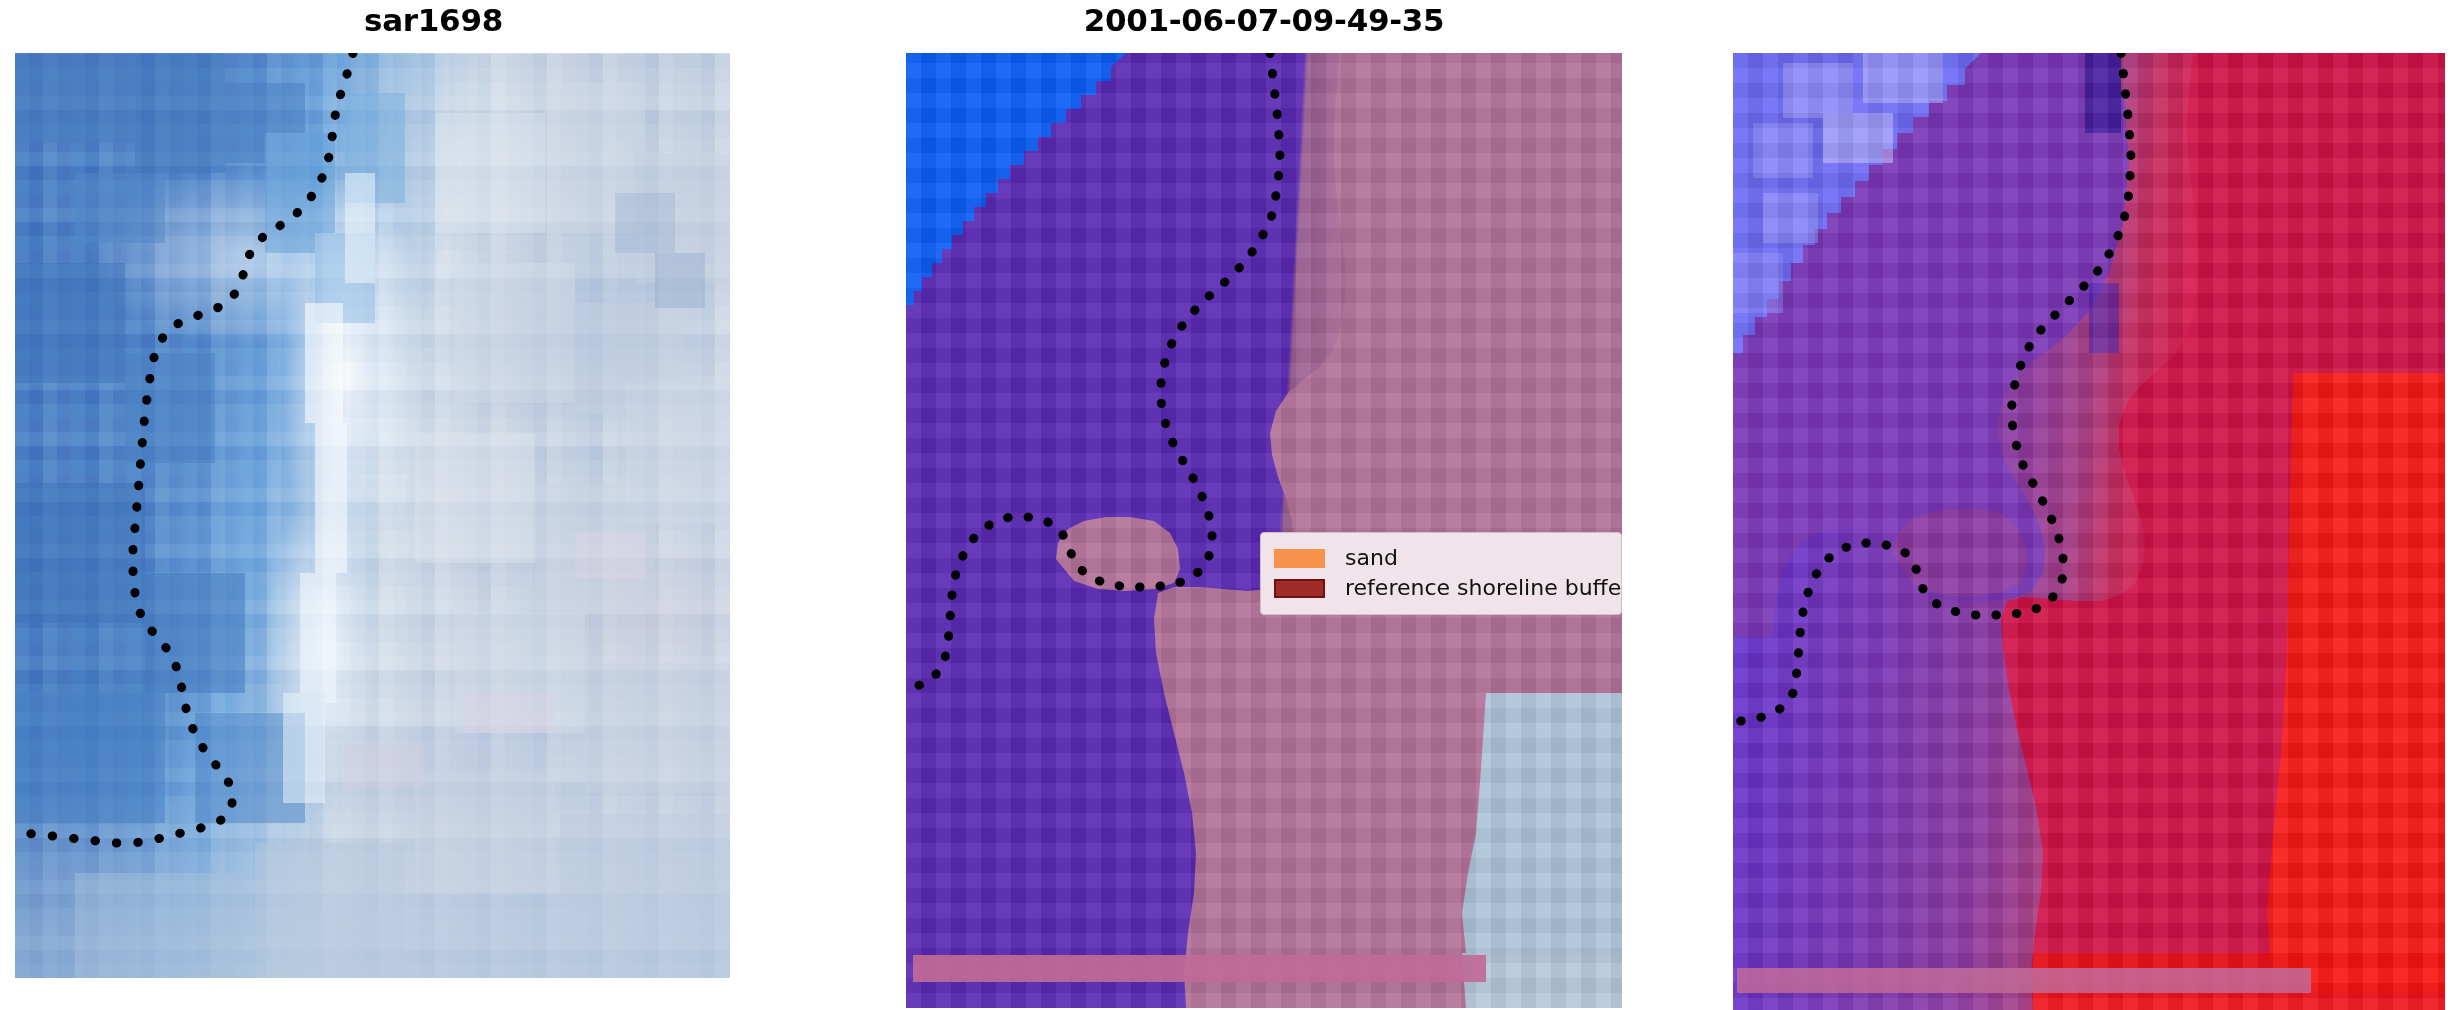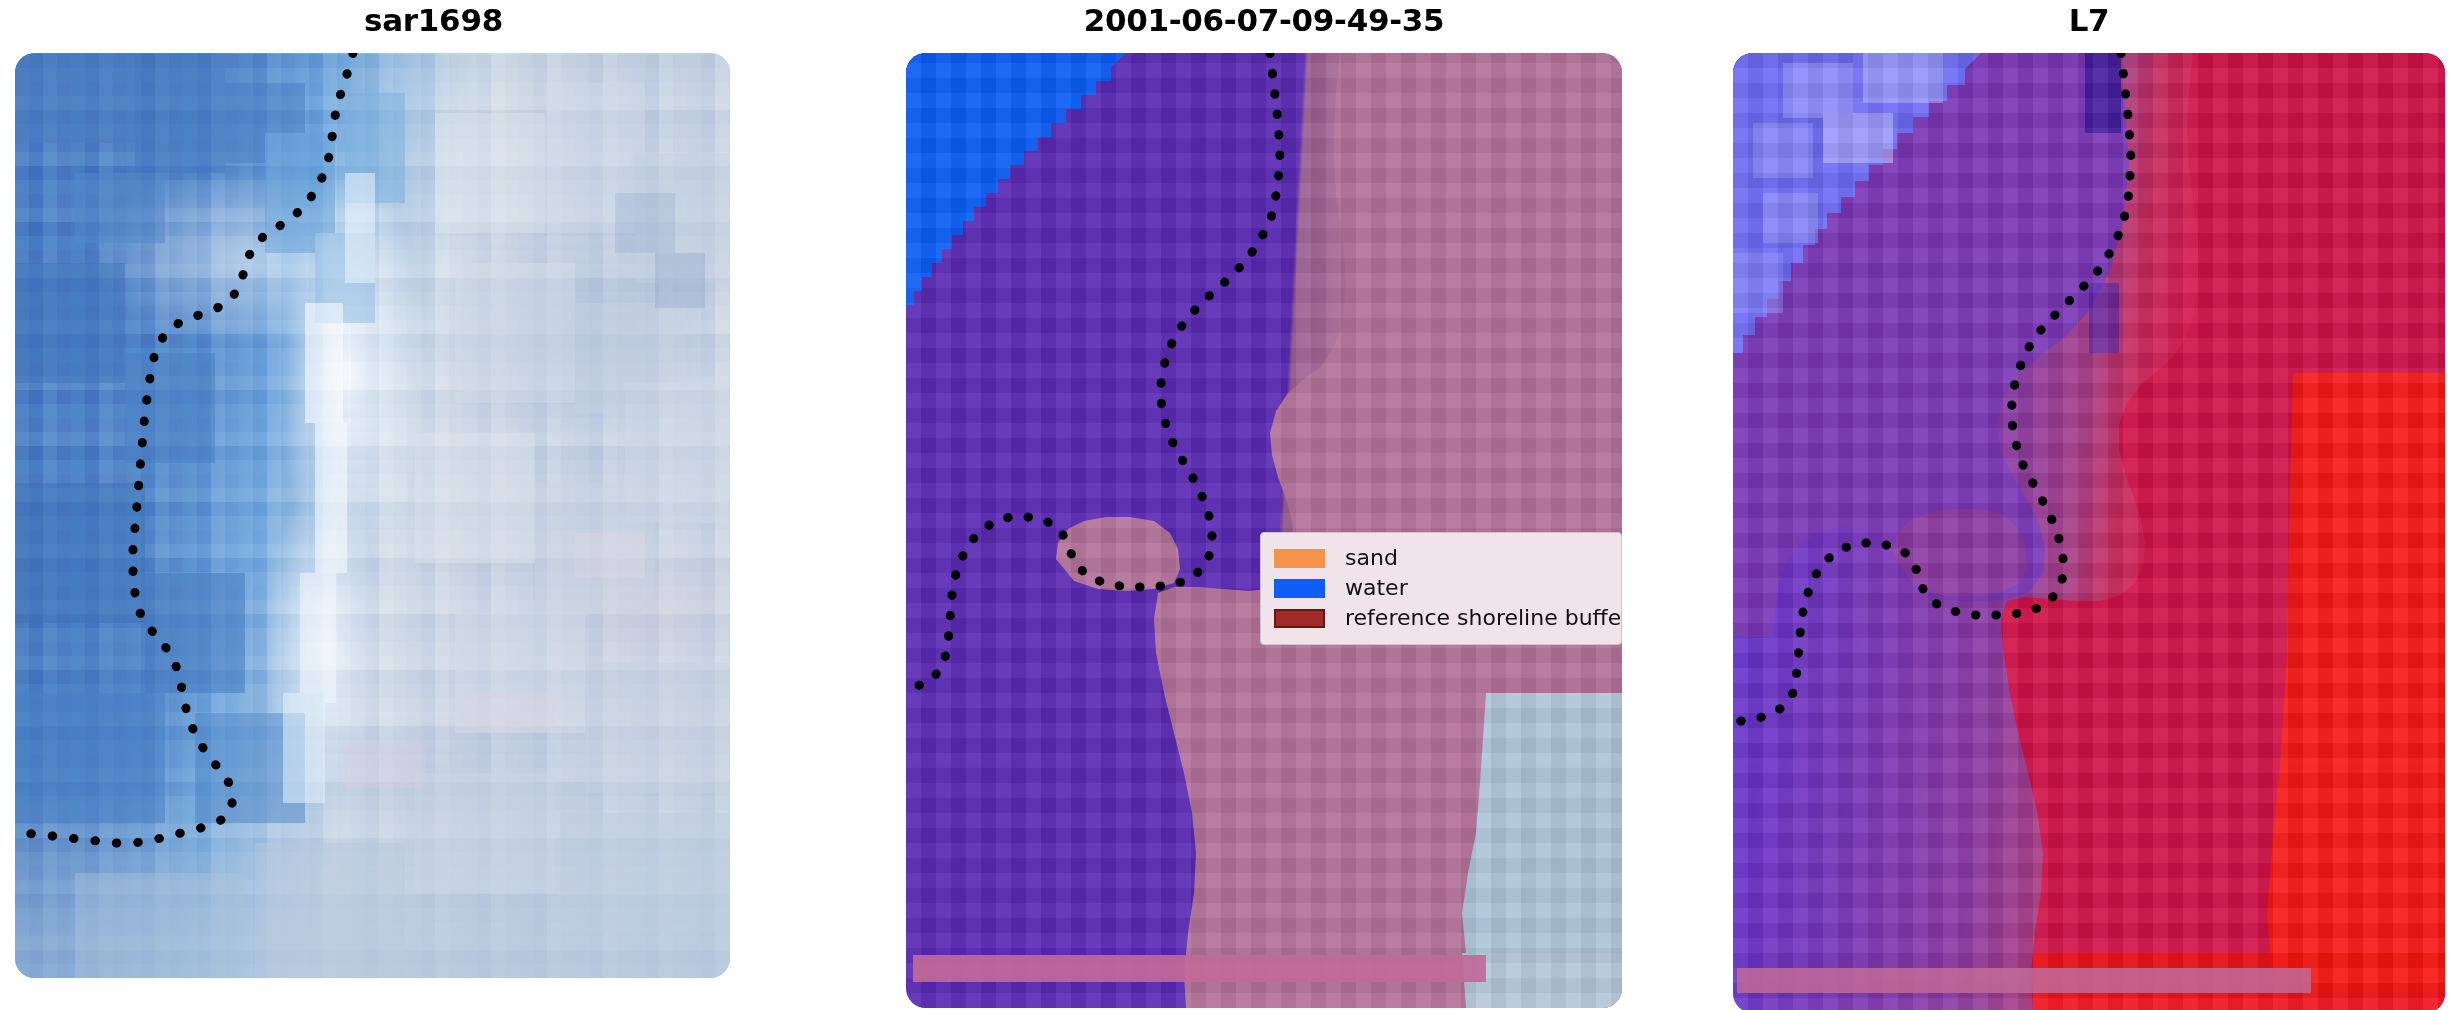--- a/index.html
+++ b/index.html
@@ -40,21 +40,20 @@
     color: #000000;
     font-family: "DejaVu Sans", sans-serif;
     letter-spacing: -0.3px;
     white-space: nowrap;
   }
 
   .axes {
     position: absolute;
     overflow: hidden;
     background: #7dd3fc;
-    border-radius: 20px;
   }
 
   .img-layer {
     position: absolute;
     left: 0; top: 0;
     width: 100%;
     height: 100%;
   }
 
   
@@ -334,34 +333,29 @@
                  L 46 542 L 44 566 L 42 590 L 38 610 L 28 624
                  L 14 632 L 0 636" fill="none" stroke="#000000" stroke-width="9" stroke-linecap="round" stroke-dasharray="0.5 20"></path>
       </svg>
 
       <div class="legend" style="left:354px; top:479px; width:362px;">
         <div class="legend-row">
           <span class="legend-swatch" style="background:#f7924a;"></span>
           <span class="legend-label">sand</span>
         </div>
         <div class="legend-row">
-          <span class="legend-swatch" style="background:#0d5ef5;"></span>
-          <span class="legend-label">water</span>
-        </div>
-        <div class="legend-row">
           <span class="legend-swatch" style="background:#a02a28; border:2px solid #6b1412;"></span>
           <span class="legend-label">reference shoreline buffer</span>
         </div>
       </div>
 
     </div>
   </div>
 
   <div class="panel" style="left:1733px; width:712px;">
-    <div class="panel-title">L7</div>
 
     <div class="axes" style="left:0; top:53px; width:712px; height:960px;">
 
       <div class="img-layer p3-base"></div>
 
       <svg class="img-layer" viewBox="0 0 712 960" preserveAspectRatio="none">
 
         <path d="M 0 0 L 380 0
                  L 392 50 L 396 110 L 390 170 L 376 220
                  L 356 258 L 332 284 L 308 302 L 286 320

